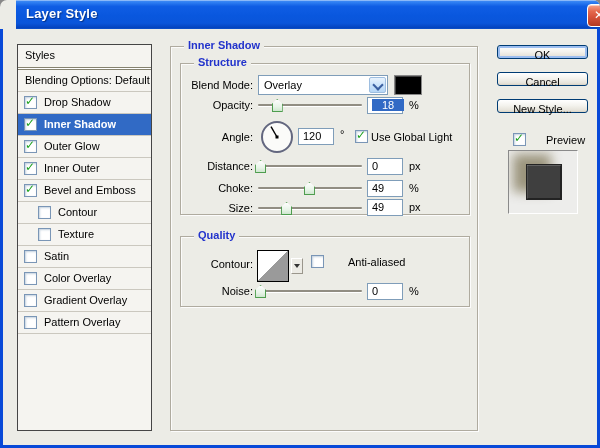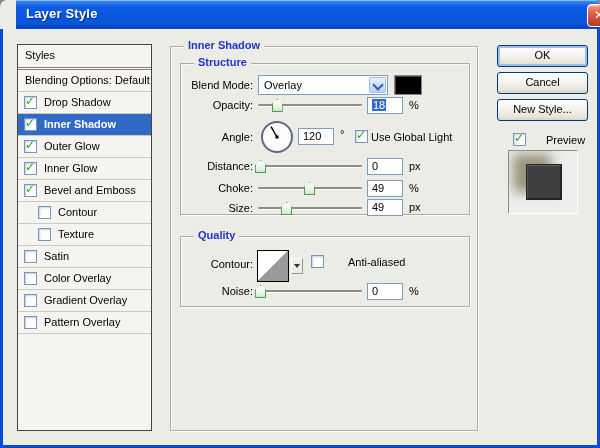--- a/index.html
+++ b/index.html
@@ -71,21 +71,21 @@
   
   .fld-label{position:absolute;left:150px;width:103px;text-align:right;white-space:nowrap;}
   .unit{position:absolute;white-space:nowrap;}
 
   
   .val-box{
     position:absolute;width:36px;height:17px;background:#fff;
     border:1px solid var(--input-border,#7F9DB9);box-sizing:border-box;
     line-height:15px;padding-left:4px;cursor:text;
   }
-  .val-box .sel{padding:0 1px;}
+  .val-box .sel{padding:0 10px;}
   .val-box .sel.selected{background:var(--selection-blue,#316AC5);color:#fff;}
 
   
   .combo{
     position:absolute;left:258px;top:75px;width:130px;height:20px;background:#fff;
     border:1px solid var(--input-border,#7F9DB9);box-sizing:border-box;cursor:pointer;
   }
   .combo-text{position:absolute;left:5px;top:3px;}
   .combo-btn{
     position:absolute;right:1px;top:1px;width:17px;height:16px;
@@ -125,21 +125,21 @@
   .contour-arrow-btn{
     position:absolute;left:291px;top:258px;width:12px;height:16px;box-sizing:border-box;
     background:#ECEBE5;border:1px solid #9A968C;border-top-color:#fff;border-left-color:#fff;
     cursor:pointer;
   }
   .tri-down{position:absolute;left:2px;top:5px;width:0;height:0;
     border-left:3px solid transparent;border-right:3px solid transparent;border-top:4px solid #333;}
 
   
   .xp-btn{
-    position:absolute;left:497px;width:91px;height:22px;box-sizing:border-box;
+    position:absolute;left:497px;width:91px;height:14px;box-sizing:border-box;
     border:1px solid #003C74;border-radius:3px;cursor:pointer;
     background:linear-gradient(180deg,#FFFFFF 0%,#F4F3EE 45%,#E6E3DA 85%,#D8D2C2 100%);
     text-align:center;line-height:19px;
   }
   .xp-btn.default{box-shadow:inset 0 0 0 2px #9CBEF0;}
   .preview-cb{left:513px;top:133px;}
   .preview-label{position:absolute;left:530px;top:134px;margin-left:16px;}
   .preview-thumb{
     position:absolute;left:508px;top:150px;width:70px;height:64px;box-sizing:border-box;
     background:#EDEDEB;border:1px solid #fff;border-top-color:#8A8A8A;border-left-color:#8A8A8A;
@@ -199,21 +199,21 @@
       <span class="xp-cb checked">
           <span class="check">✓</span>
         </span>
       <span class="sb-label">Outer Glow</span>
     </div>
 
     <div class="sb-row" style="top:113px">
       <span class="xp-cb checked">
           <span class="check">✓</span>
         </span>
-      <span class="sb-label">Inner Glow</span>
+      <span class="sb-label">Inner Outer</span>
     </div>
 
     <div class="sb-row" style="top:135px">
       <span class="xp-cb checked">
           <span class="check">✓</span>
         </span>
       <span class="sb-label">Bevel and Emboss</span>
     </div>
 
     <div class="sb-row indent" style="top:157px">

